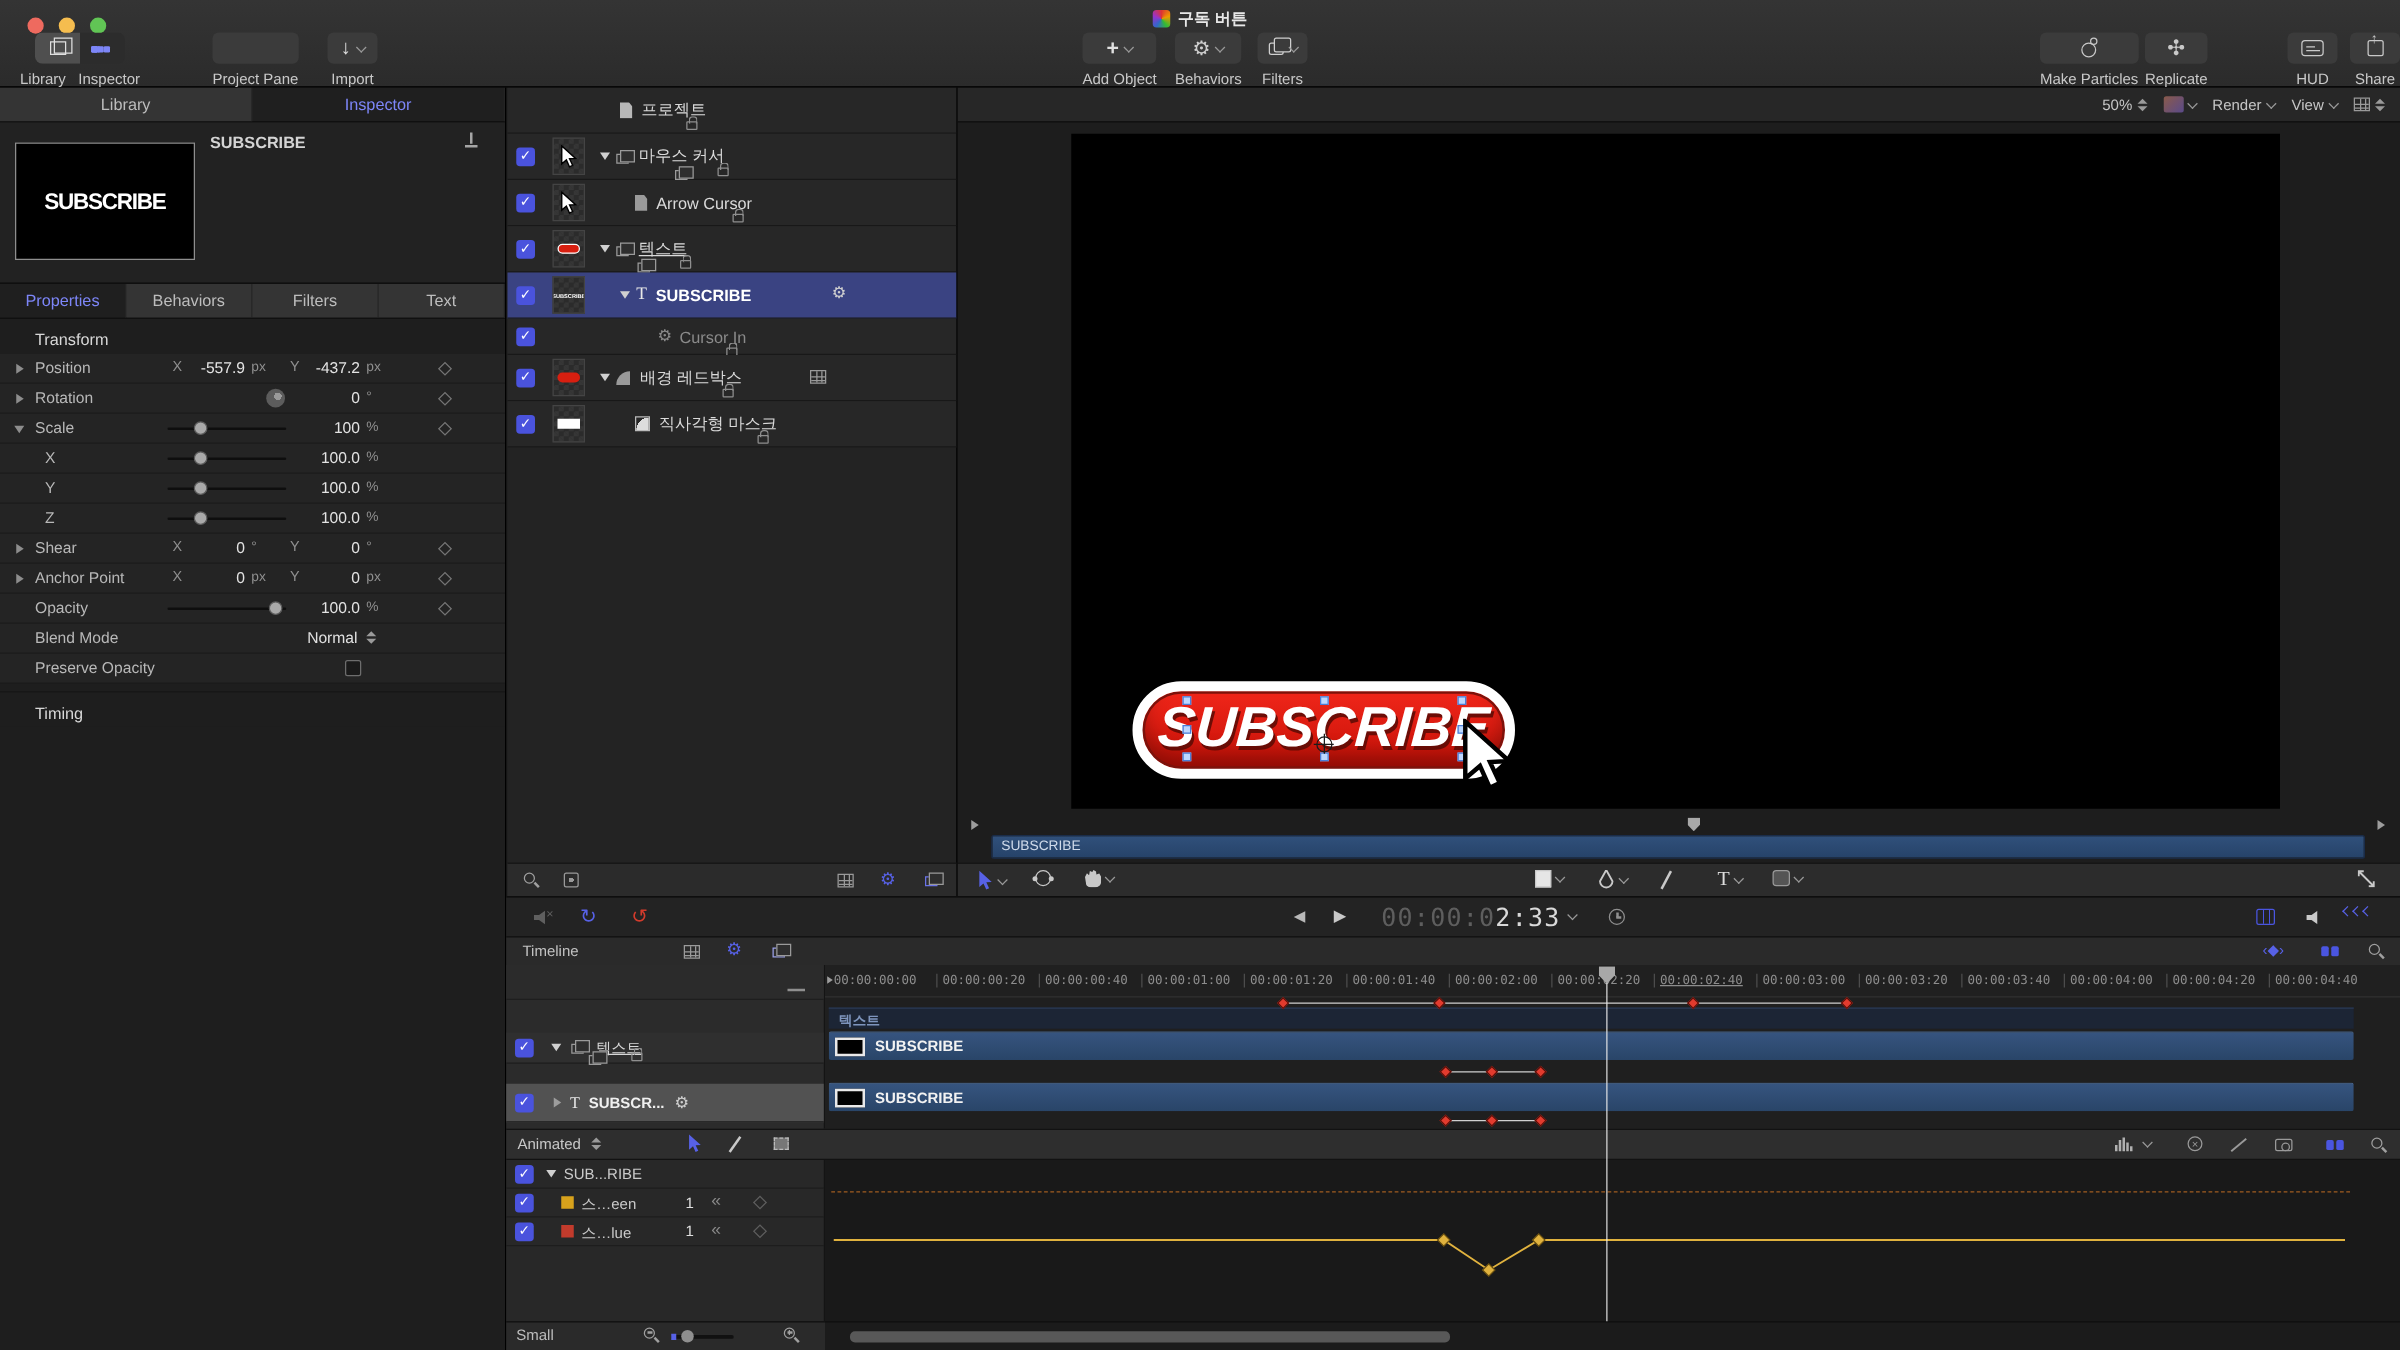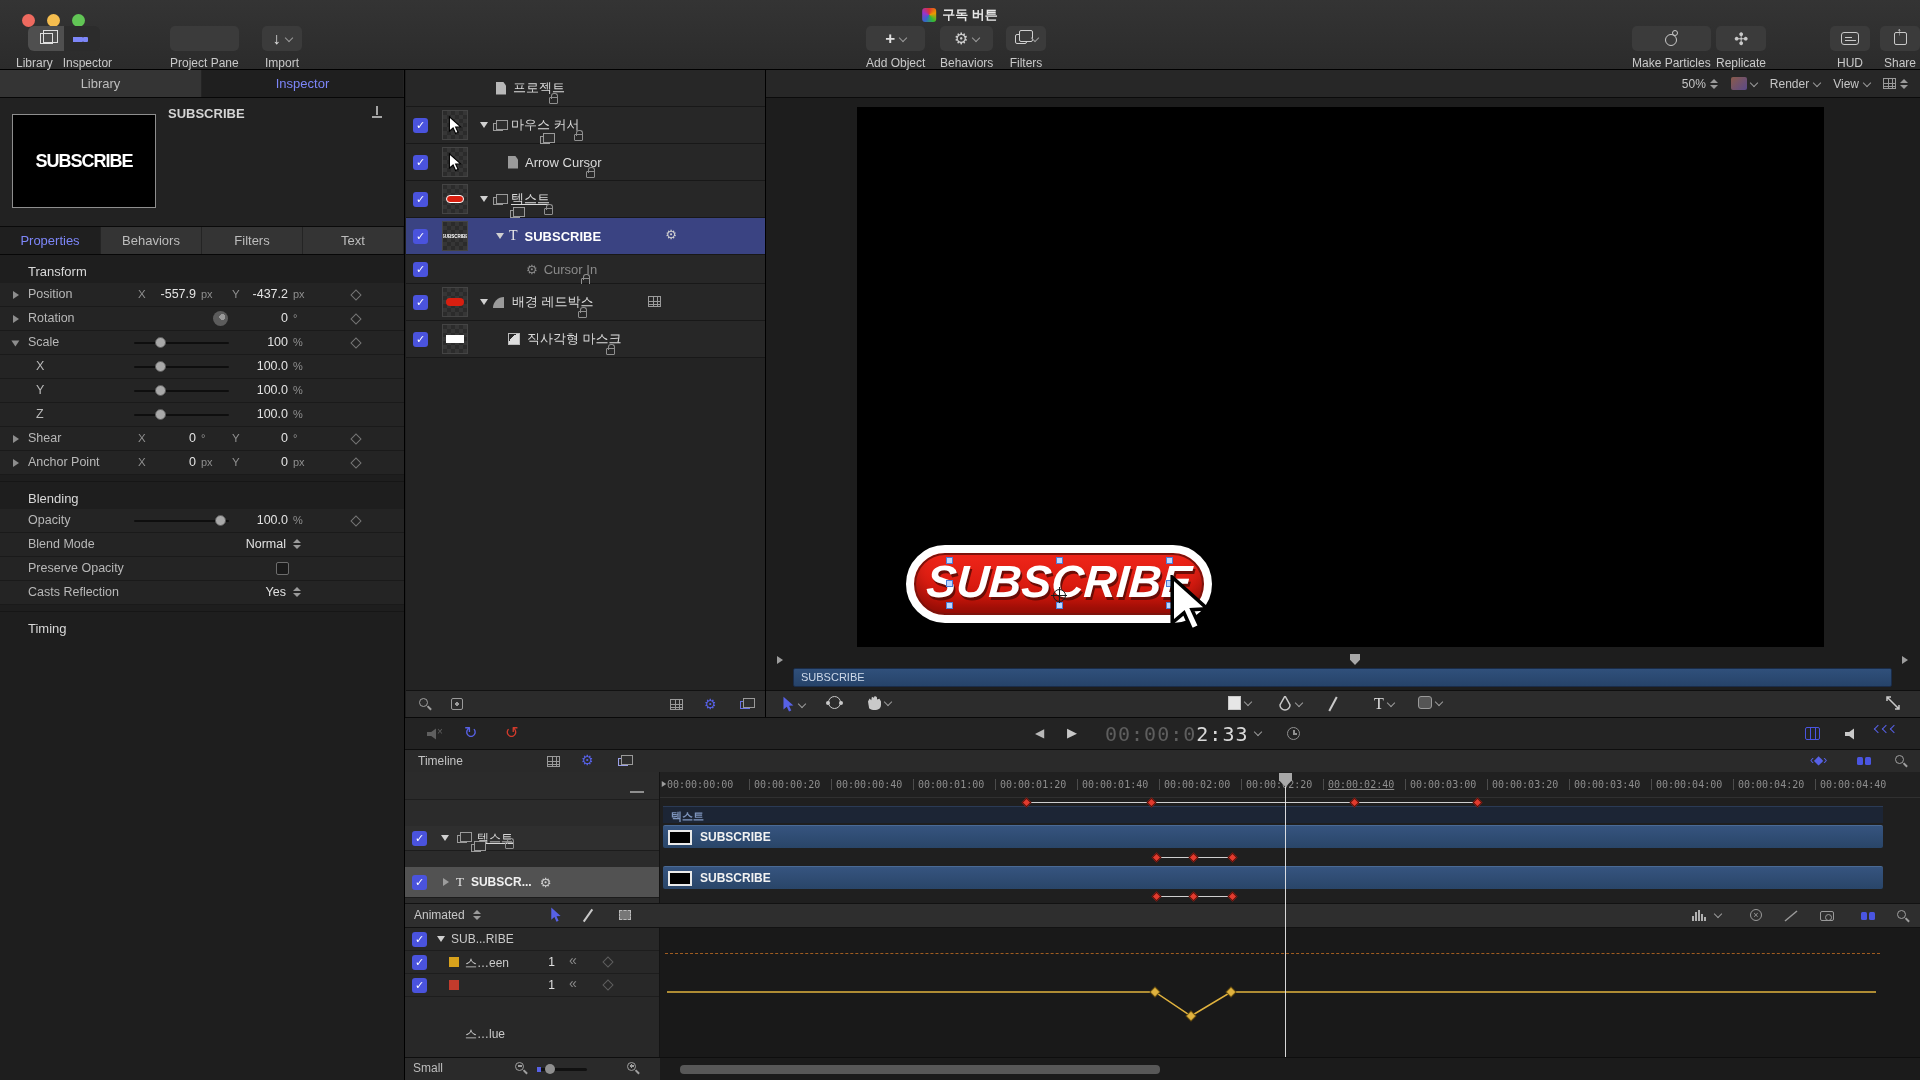--- a/index.html
+++ b/index.html
@@ -409,51 +409,40 @@
           <span class="disc"></span>
           <span class="lbl">Anchor Point</span>
           <span class="ax1">X</span>
           <span class="v1">0</span>
           <span class="u1">px</span>
           <span class="ax2">Y</span>
           <span class="v2">0</span>
           <span class="u2">px</span>
           <span class="kfd"></span>
         </div>
-        <div class="prow head" style="margin-top: 6px; border-top: 1px solid rgb(22, 22, 22);">
-          <span class="lbl">Blending</span>
-        </div>
         <div class="prow">
           <span class="lbl">Opacity</span>
           <span class="slid">
             <span class="knob" style="left: 86px;"></span>
           </span>
           <span class="v2">100.0</span>
           <span class="u2">%</span>
           <span class="kfd"></span>
         </div>
         <div class="prow">
           <span class="lbl">Blend Mode</span>
           <span class="pop">Normal</span>
           <span class="updn" style="position: absolute; left: 293px; top: 6px;">
             <i class="u"></i>
             <i class="d"></i>
           </span>
         </div>
         <div class="prow">
           <span class="lbl">Preserve Opacity</span>
           <span class="cbx"></span>
-        </div>
-        <div class="prow">
-          <span class="lbl">Casts Reflection</span>
-          <span class="pop">Yes</span>
-          <span class="updn" style="position: absolute; left: 293px; top: 6px;">
-            <i class="u"></i>
-            <i class="d"></i>
-          </span>
         </div>
         <div class="prow head" style="margin-top: 6px; border-top: 1px solid rgb(22, 22, 22);">
           <span class="lbl">Timing</span>
         </div>
       </div>
   </div>
 
   <div class="layers-panel">
     <div id="layers-list">
         <div class="lrow" style="height: 37px;">
@@ -799,21 +788,21 @@
         <span class="bluechk" style="position: absolute; left: 7px; top: 4px;">✓</span>
         <span style="position: absolute; left: 44px; top: 6px; width: 10px; height: 10px; background: rgb(216, 162, 28);"></span>
         <span style="position: absolute; left: 60px; top: 4px;">스…een</span>
         <span style="position: absolute; left: 138px; width: 12px; text-align: right; top: 4px; color: rgb(224, 224, 224);">1</span>
         <span style="position: absolute; left: 164px; top: 1px; color: rgb(138, 138, 138); font-size: 14px;">«</span>
         <span style="position: absolute; left: 199px; top: 7px; width: 8px; height: 8px; border: 1px solid rgb(94, 94, 94); transform: rotate(45deg);"></span>
       </div>
       <div class="krow">
         <span class="bluechk" style="position: absolute; left: 7px; top: 4px;">✓</span>
         <span style="position: absolute; left: 44px; top: 6px; width: 10px; height: 10px; background: rgb(194, 59, 44);"></span>
-        <span style="position: absolute; left: 60px; top: 4px; margin-top: 48px;">스…lue</span>
+        <span style="position: absolute; left: 60px; top: 4px;">스…lue</span>
         <span style="position: absolute; left: 138px; width: 12px; text-align: right; top: 4px; color: rgb(224, 224, 224);">1</span>
         <span style="position: absolute; left: 164px; top: 1px; color: rgb(138, 138, 138); font-size: 14px;">«</span>
         <span style="position: absolute; left: 199px; top: 7px; width: 8px; height: 8px; border: 1px solid rgb(94, 94, 94); transform: rotate(45deg);"></span>
       </div>
     </div>
   <div class="kf-area" id="kf-area">
       <div style="position: absolute; left: 5px; right: 40px; top: 25px; border-top: 1px dashed rgb(160, 92, 32);"></div>
       <svg width="1260" height="129" style="position: absolute; left: 0px; top: 0px;">
         <polyline points="7,64 495,64 531,88 571,64 1216,64" fill="none" stroke="#e0b23e" stroke-width="1.5"></polyline>
         <rect x="-3.5" y="-3.5" width="7" height="7" transform="translate(495,64) rotate(45)" fill="#e0b23e" stroke="#6a5010"></rect>

